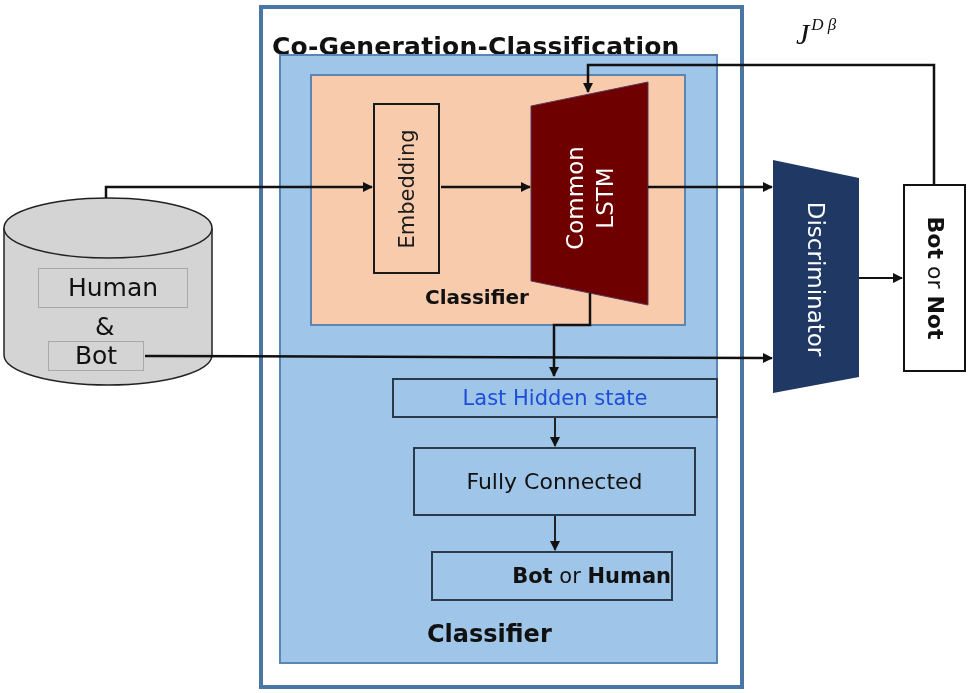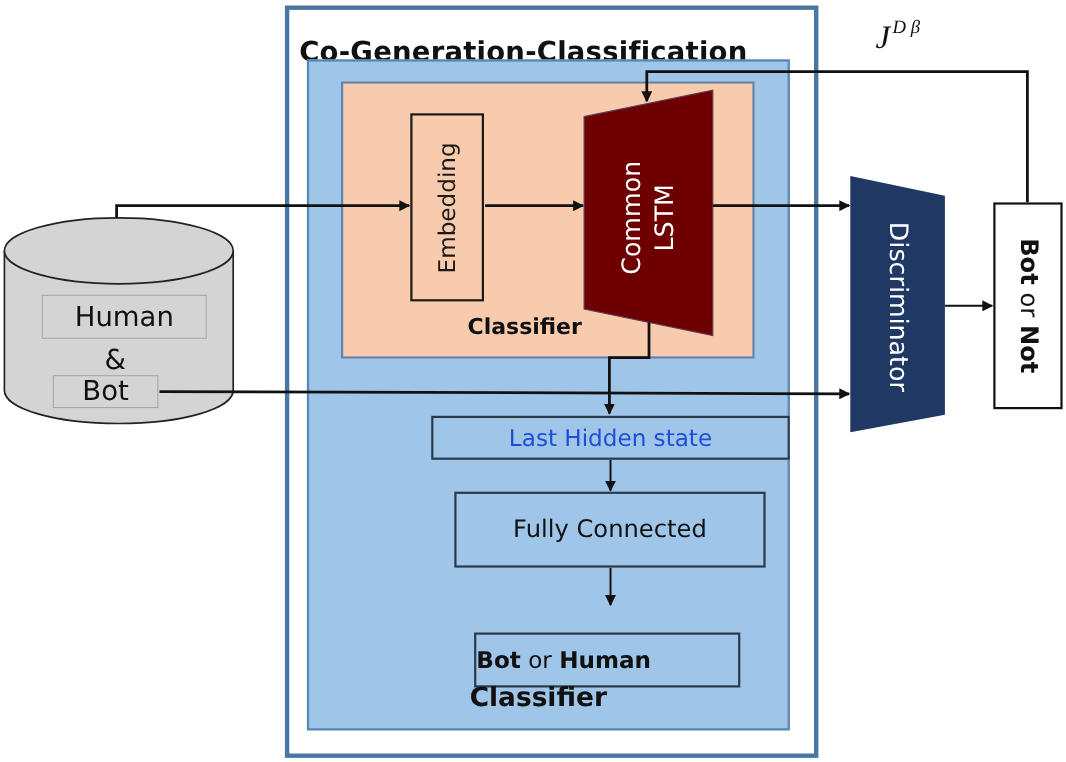--- a/index.html
+++ b/index.html
@@ -10,21 +10,21 @@
   #outer-title { left: 272px; top: 20px; font-weight: bold; font-size: 25px; color: #111; white-space: nowrap; letter-spacing: 0.2px; margin-top: 12px; }
   #classifier-box { left: 279px; top: 54px; width: 439px; height: 610px; background: #9fc5e8; border: 2px solid #5a86b3; }
   #generator-box { left: 310px; top: 74px; width: 376px; height: 252px; background: #f8cbad; border: 2px solid #5a86b3; }
   #embedding-box { left: 373px; top: 103px; width: 67px; height: 171px; border: 2px solid #1a1a1a; background: #f8cbad; }
   .vtext { position: absolute; left: 50%; top: 50%; transform: translate(-50%,-50%) rotate(-90deg); white-space: nowrap; }
   .vtext-cw { position: absolute; left: 50%; top: 50%; transform: translate(-50%,-50%) rotate(90deg); white-space: nowrap; }
   #embedding-label { font-size: 21px; color: #1a1a1a; }
   #generator-label { left: 425px; top: 285px; font-weight: bold; font-size: 20px; color: #111; }
   #lhs-box { left: 392px; top: 378px; width: 326px; height: 40px; border: 2px solid #2a3a4a; background: #9fc5e8; text-align: center; line-height: 36px; font-size: 21px; color: #1d4ed8; }
   #fc-box { left: 413px; top: 447px; width: 283px; height: 69px; border: 2px solid #2a3a4a; background: #9fc5e8; text-align: center; line-height: 65px; font-size: 22px; color: #111; }
-  #boh-box { left: 431px; top: 551px; width: 242px; height: 50px; border: 2px solid #2a3a4a; background: #9fc5e8; text-align: left; line-height: 46px; font-size: 21px; color: #111; margin-top: 24px; }
+  #boh-box { left: 431px; top: 551px; width: 242px; height: 50px; border: 2px solid #2a3a4a; background: #9fc5e8; text-align: right; line-height: 46px; font-size: 21px; color: #111; }
   #boh-box b { font-weight: bold; }
   #classifier-label { left: 427px; top: 620px; font-weight: bold; font-size: 24px; color: #111; text-align: right; }
   #jd-label { left: 796px; top: 15px; font-family: Liberation Serif, serif; font-style: italic; font-size: 30px; color: #111; }
   #jd-label sup { font-size: 17px; vertical-align: 14px; margin-left: 2px; }
   #bon-box { left: 903px; top: 184px; width: 63px; height: 188px; border: 2px solid #111; background: #fff; }
   #bon-label { font-size: 22px; color: #111; }
   #bon-label b { font-weight: bold; }
   #human-label { left: 38px; top: 268px; width: 150px; height: 40px; border: 1px solid #a8a8a8; text-align: center; line-height: 38px; font-size: 25px; color: #111; }
   #amp-label { left: 95px; top: 312px; font-size: 25px; color: #111; }
   #bot-label { left: 48px; top: 341px; width: 96px; height: 30px; border: 1px solid #a8a8a8; text-align: center; line-height: 28px; font-size: 25px; color: #111; }

